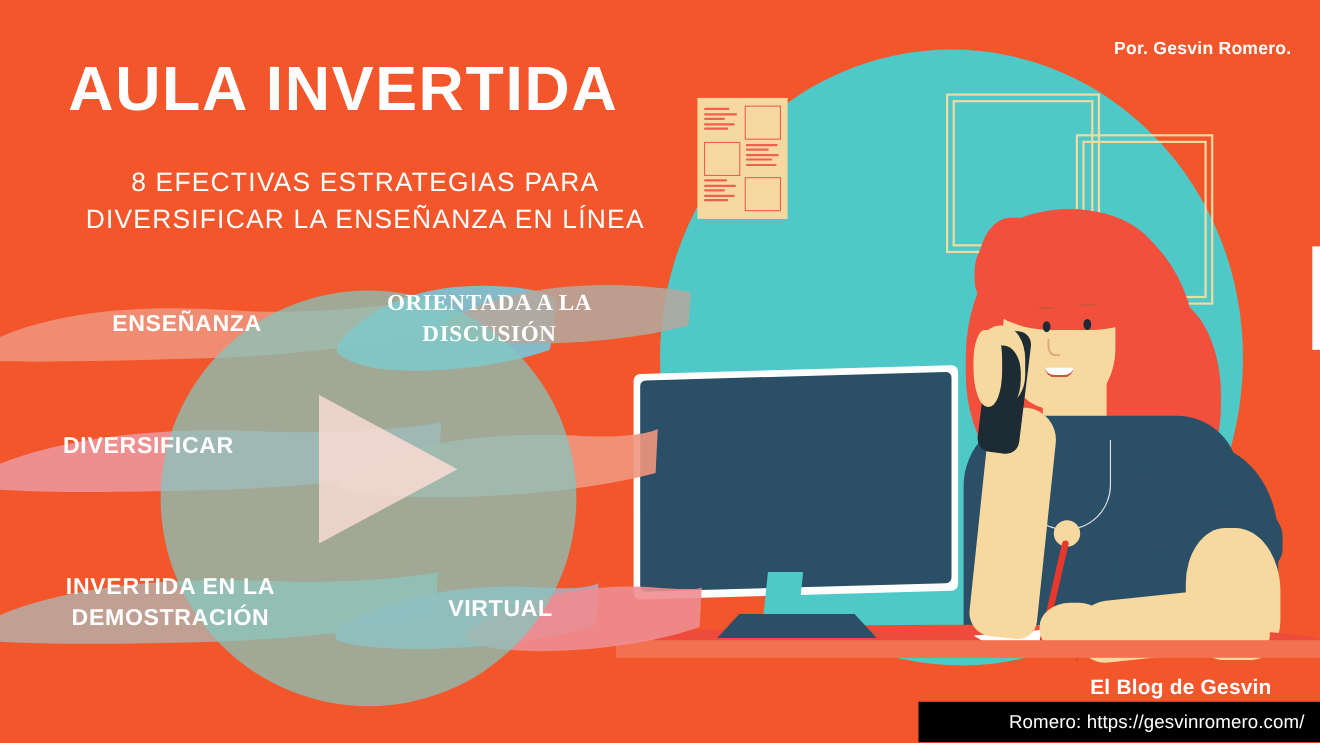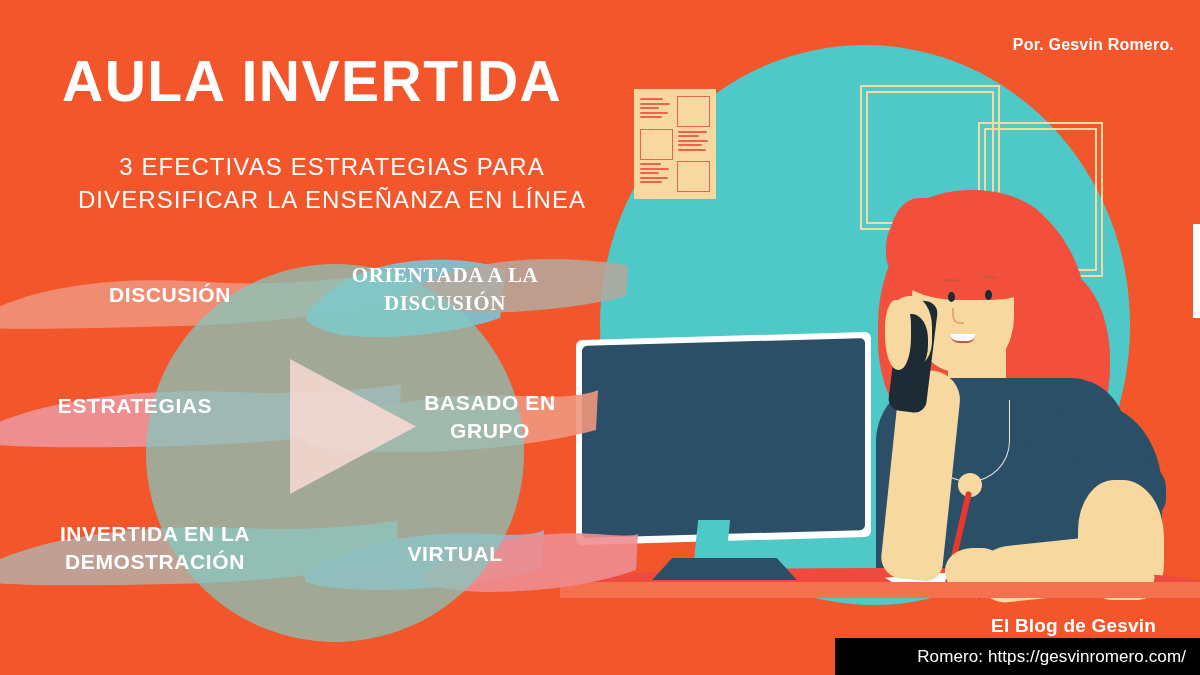--- a/index.html
+++ b/index.html
@@ -283,27 +283,26 @@
   <div class="brush" style="left:420px; top:522px;">
     <svg width="220" height="78" viewBox="0 0 220 78">
       <path d="M4 52 C52 18 122 8 176 12 C202 14 214 14 218 12 L216 48 C176 62 122 70 70 70 C40 70 14 66 4 60 Z" fill="#EE8D90" opacity="0.9"></path>
     </svg>
   </div>
 
   <div class="circle"></div>
   <div class="play"></div>
 
   <div class="title">AULA INVERTIDA</div>
-  <div class="subtitle">3 EFECTIVAS ESTRATEGIAS PARA DIVERSIFICAR LA ENSEÑANZA EN LÍNEA</div>
+  <div class="subtitle">8 EFECTIVAS ESTRATEGIAS PARA DIVERSIFICAR LA ENSEÑANZA EN LÍNEA</div>
   <div class="byline">Por. Gesvin Romero.</div>
 
-  <div class="label l-estandar">DISCUSIÓN</div>
+  <div class="label l-estandar">ENSEÑANZA</div>
   <div class="label l-orientada">ORIENTADA A LA DISCUSIÓN</div>
-  <div class="label l-competen">ESTRATEGIAS</div>
-  <div class="label l-basado">BASADO EN GRUPO</div>
+  <div class="label l-competen">DIVERSIFICAR</div>
   <div class="label l-centrada">INVERTIDA EN LA DEMOSTRACIÓN</div>
   <div class="label l-virtual">VIRTUAL</div>
 
   <div class="blog-name">El Blog de Gesvin</div>
   <div class="url-bar">
     <span>Romero: https://gesvinromero.com/</span>
   </div>
 
 </div>
 

